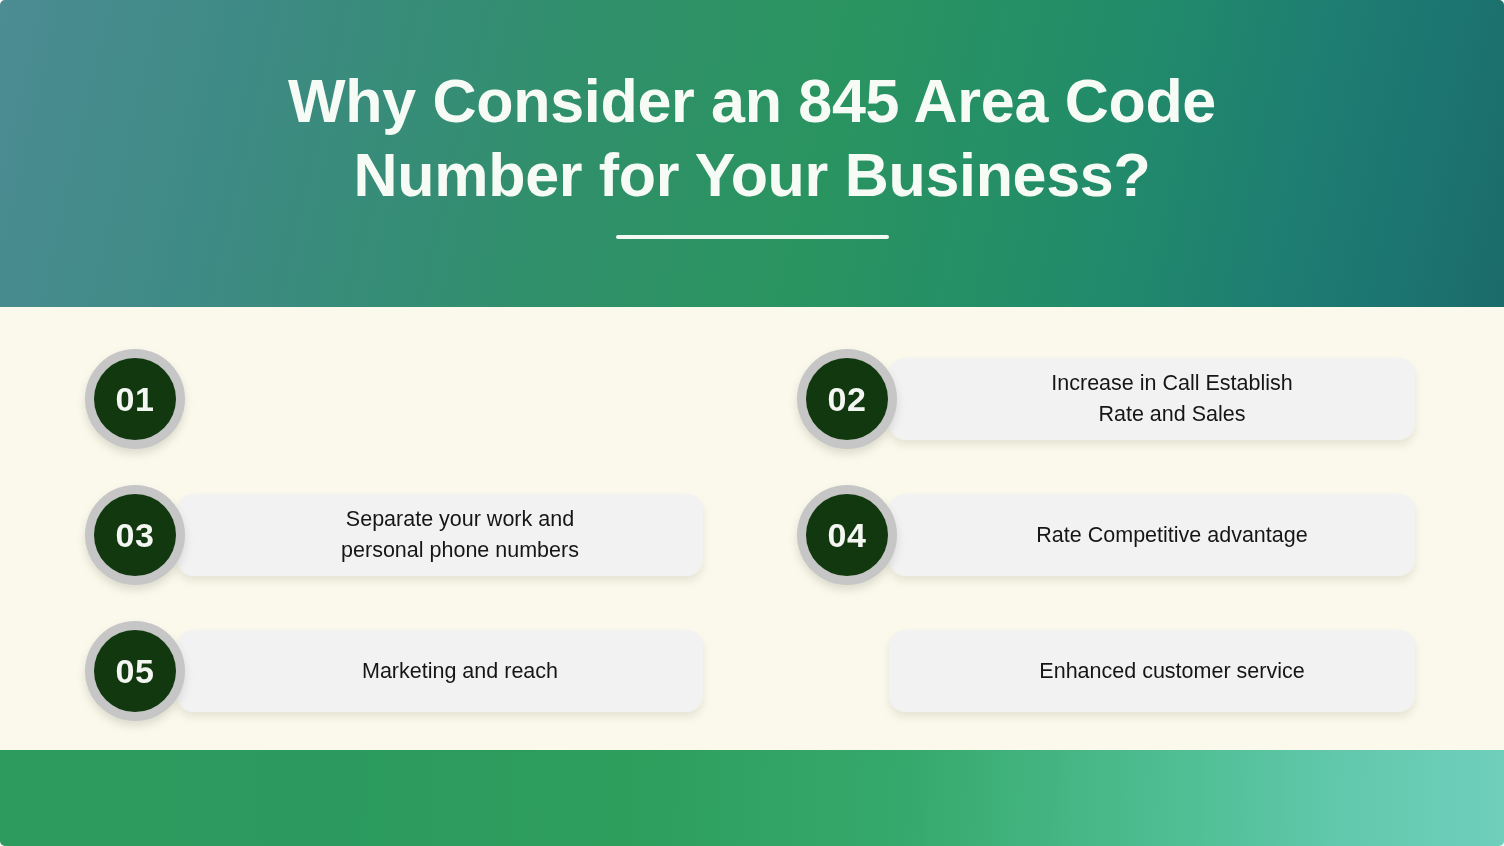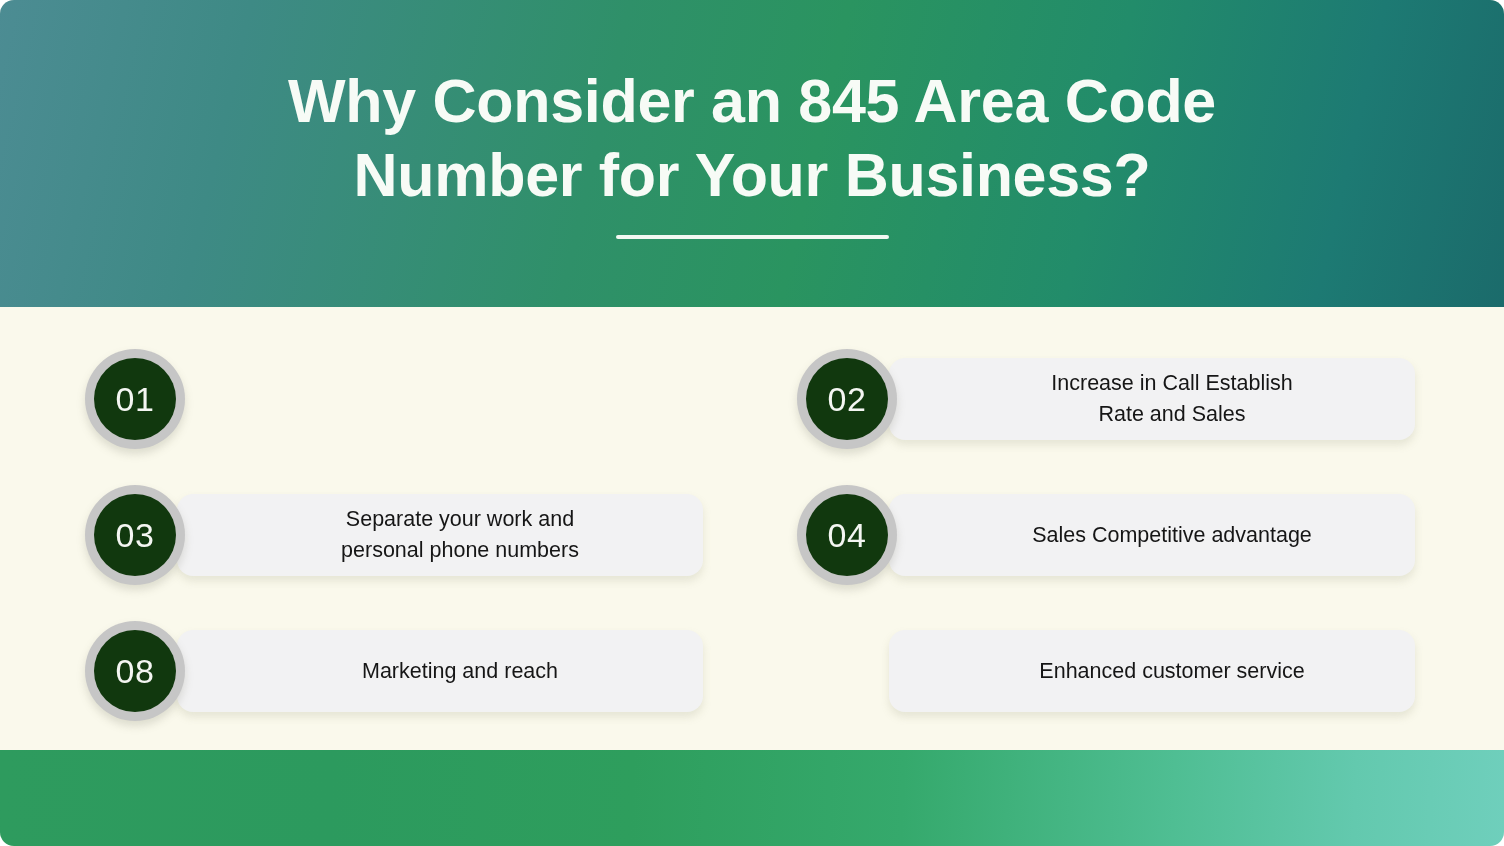--- a/index.html
+++ b/index.html
@@ -13,21 +13,21 @@
     overflow: hidden;
     font-family: "Liberation Sans", sans-serif;
     -webkit-font-smoothing: antialiased;
   }
 
   #page {
     position: relative;
     width: 1504px;
     height: 846px;
     background: #FAF9EC;
-    border-radius: 14px;
+    border-radius: 5px;
     overflow: hidden;
   }
 
   
   .header-band {
     position: absolute;
     left: 0;
     top: 0;
     width: 1504px;
     height: 307px;
@@ -118,21 +118,21 @@
     height: 82px;
     border-radius: 50%;
     background: #11380E;
     display: flex;
     align-items: center;
     justify-content: center;
   }
   .badge-num {
     color: #F4F6F2;
     font-size: 34px;
-    font-weight: 400;
+    font-weight: 700;
     letter-spacing: 0.5px;
     line-height: 1;
     font-family: "Liberation Sans", sans-serif;
   }
   .card {
     position: absolute;
     left: 92px;
     top: 0;
     width: 526px;
     height: 82px;
@@ -222,28 +222,28 @@
         </div>
       </div>
 
       <div class="item">
         <div class="badge">
           <div class="badge-inner">
             <span class="badge-num">04</span>
           </div>
         </div>
         <div class="card">
-          <span class="card-label">Sales Competitive advantage</span>
-        </div>
-      </div>
-
-      <div class="item">
-        <div class="badge">
-          <div class="badge-inner">
-            <span class="badge-num">08</span>
+          <span class="card-label">Rate Competitive advantage</span>
+        </div>
+      </div>
+
+      <div class="item">
+        <div class="badge">
+          <div class="badge-inner">
+            <span class="badge-num">05</span>
           </div>
         </div>
         <div class="card">
           <span class="card-label">Marketing and reach</span>
         </div>
       </div>
 
       <div class="item">
         <div class="card">
           <span class="card-label">Enhanced customer service</span>

